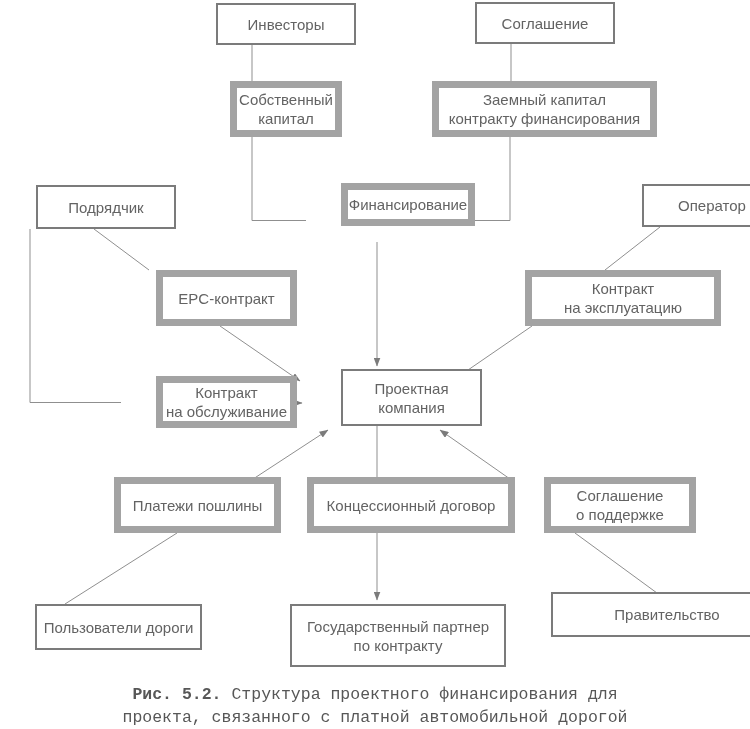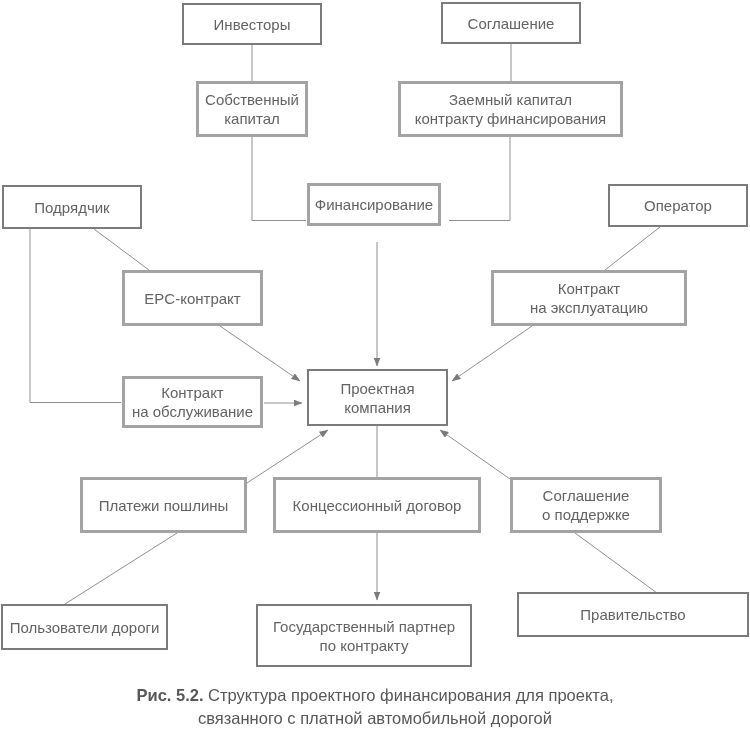--- a/index.html
+++ b/index.html
@@ -14,30 +14,32 @@
   .node{
     position:absolute;
     box-sizing:border-box;
     display:flex;align-items:center;justify-content:center;
     text-align:center;
     white-space:pre-line;
     font-size:15px;
     line-height:19px;
     color:#636363;
     background:#ffffff;
+    margin-left:34px;
   }
   .entity{border:2px solid #7b7b7b;}
-  .contract{border:3px solid #a3a3a3;text-align:center;}
+  .contract{border:7px solid #a3a3a3;text-align:center;}
   .caption{
     position:absolute;
     left:0;top:684px;width:750px;
     text-align:center;
     font-size:16.5px;
     line-height:22.5px;
     color:#575757;
+    font-family:Liberation Mono, monospace;
   }
   .caption-inner{max-width:560px;margin:0 auto;}
   .caption-prefix{font-weight:bold;}
 </style>
 </head>
 <body>
 
 <div id="stage">
 
   <svg id="wires" width="750" height="729" viewBox="0 0 750 729" fill="none" stroke="#8f8f8f" stroke-width="1">

